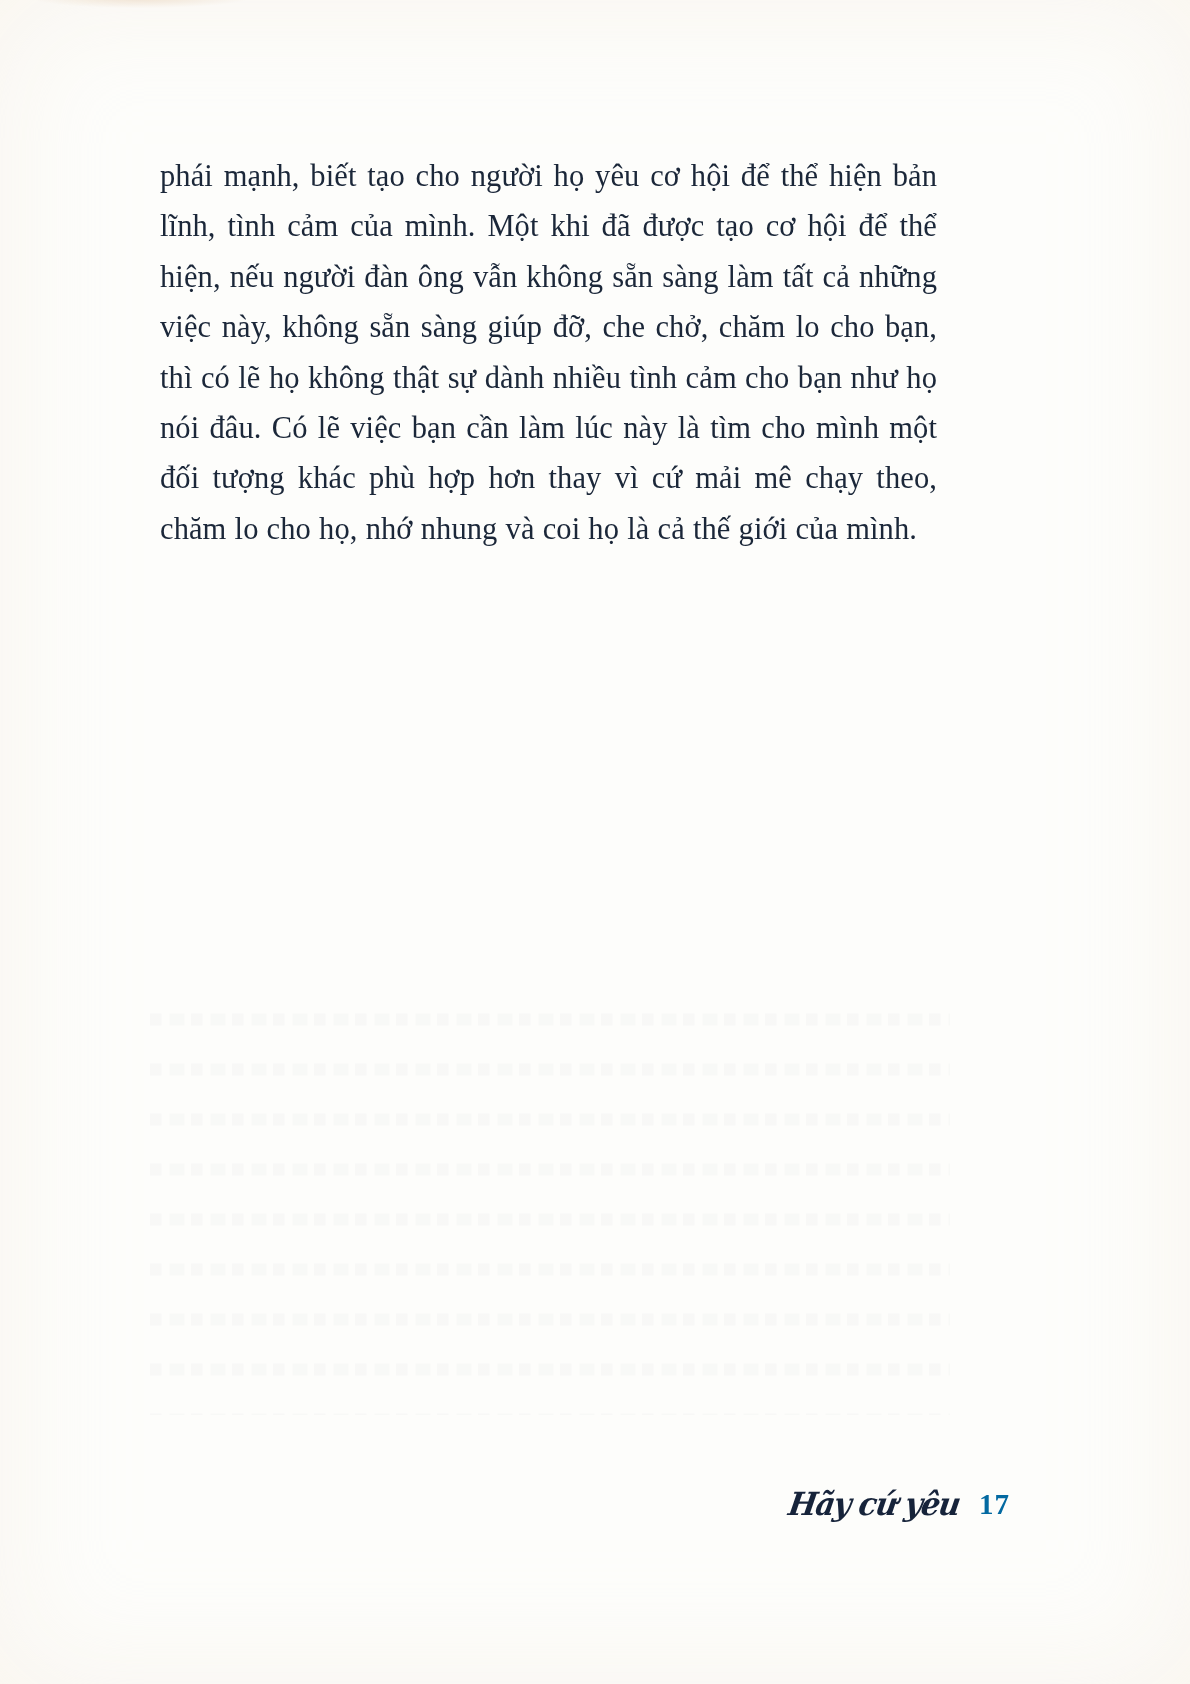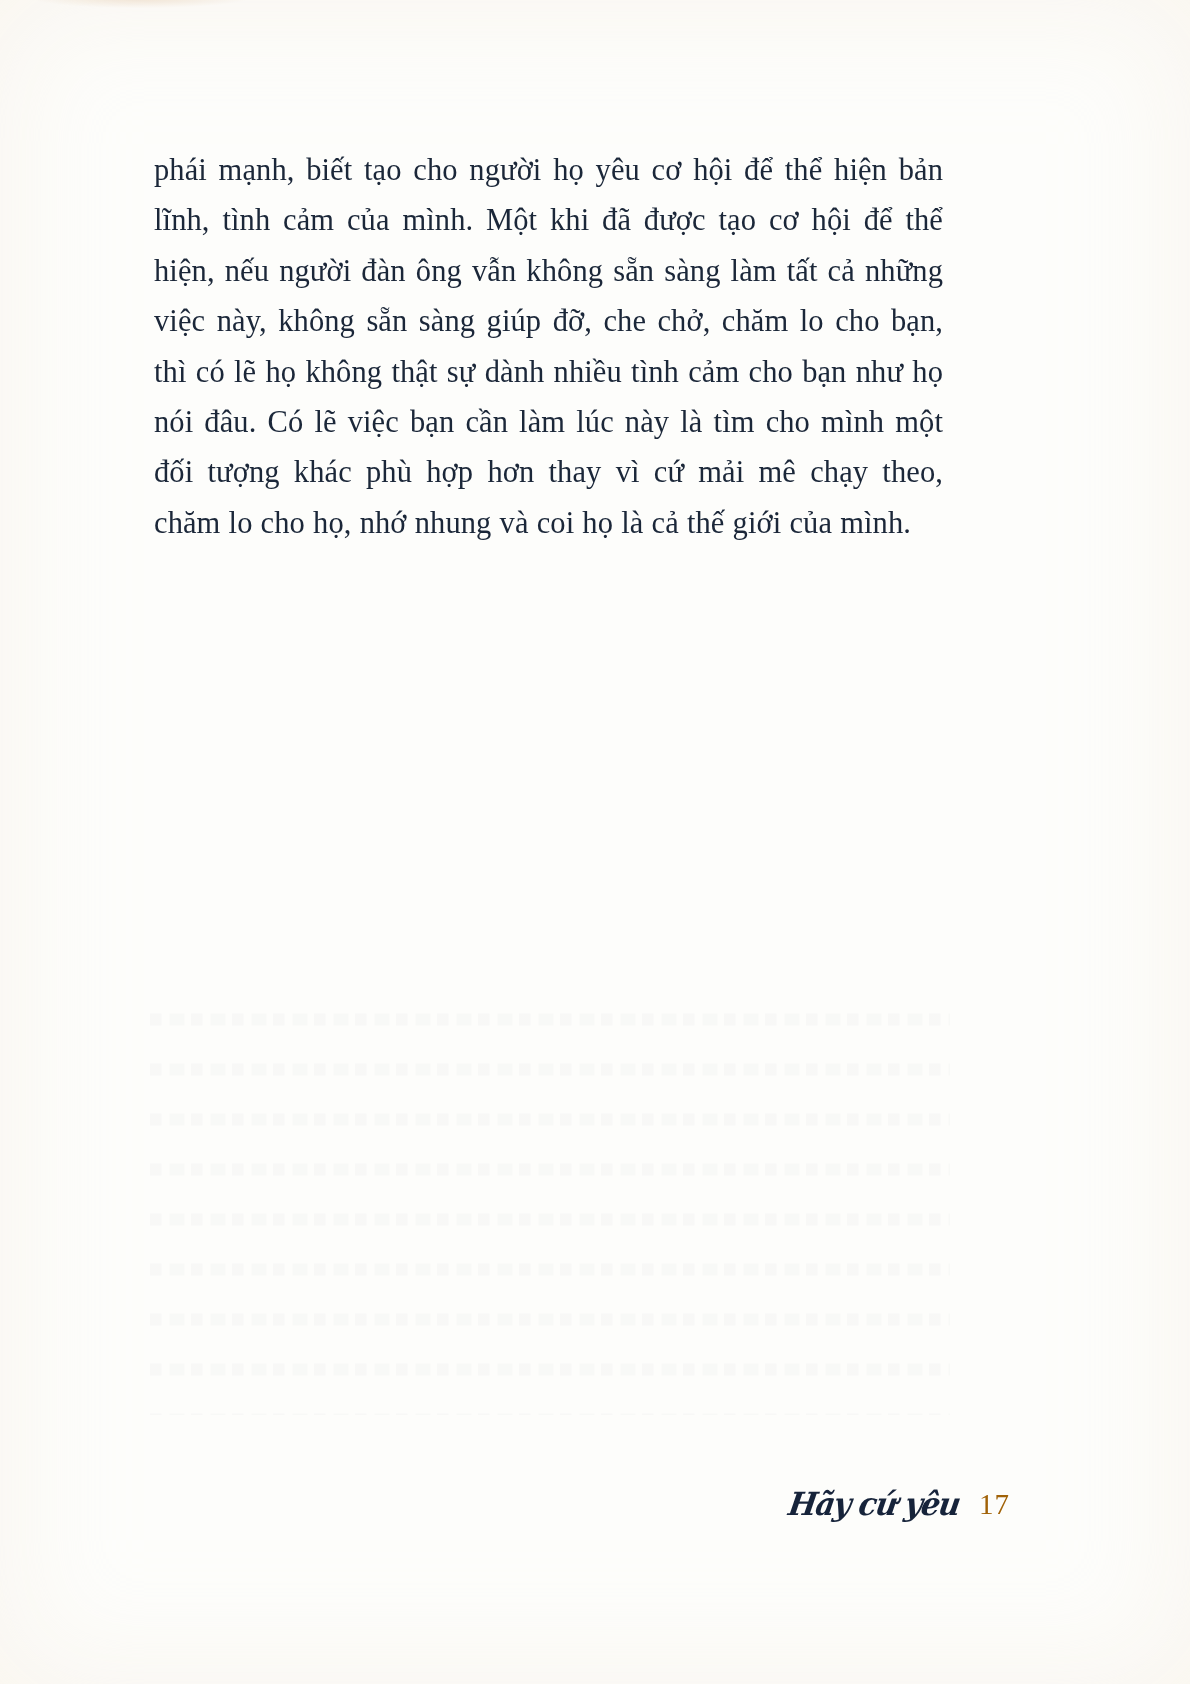--- a/index.html
+++ b/index.html
@@ -69,21 +69,21 @@
   }
 
   #text-column {
     position: absolute;
     left: 152px;
     top: 143px;
     width: 793px;
   }
 
   .body-paragraph {
-    margin: 2px;
+    margin: 8px;
     color: #1b2739;
     font-size: 30.5px;
     line-height: 50.4px;
     text-align: justify;
     text-justify: inter-word;
     letter-spacing: 0.1px;
     word-spacing: 0.4px;
     font-weight: 400;
   }
 
@@ -122,24 +122,24 @@
     font-style: italic;
     font-weight: 700;
     font-size: 30px;
     letter-spacing: -1.4px;
     transform: skewX(-9deg) scaleY(1.06);
     transform-origin: left baseline;
     display: inline-block;
   }
 
   #page-number {
-    color: #a16207;
+    color: #0369a1;
     font-family: "Liberation Serif", "DejaVu Serif", serif;
     font-size: 29px;
-    font-weight: 400;
+    font-weight: 700;
     letter-spacing: 1px;
   }
 </style>
 </head>
 <body>
 
 <div id="page">
 
   <div id="bleed-through"></div>
 

